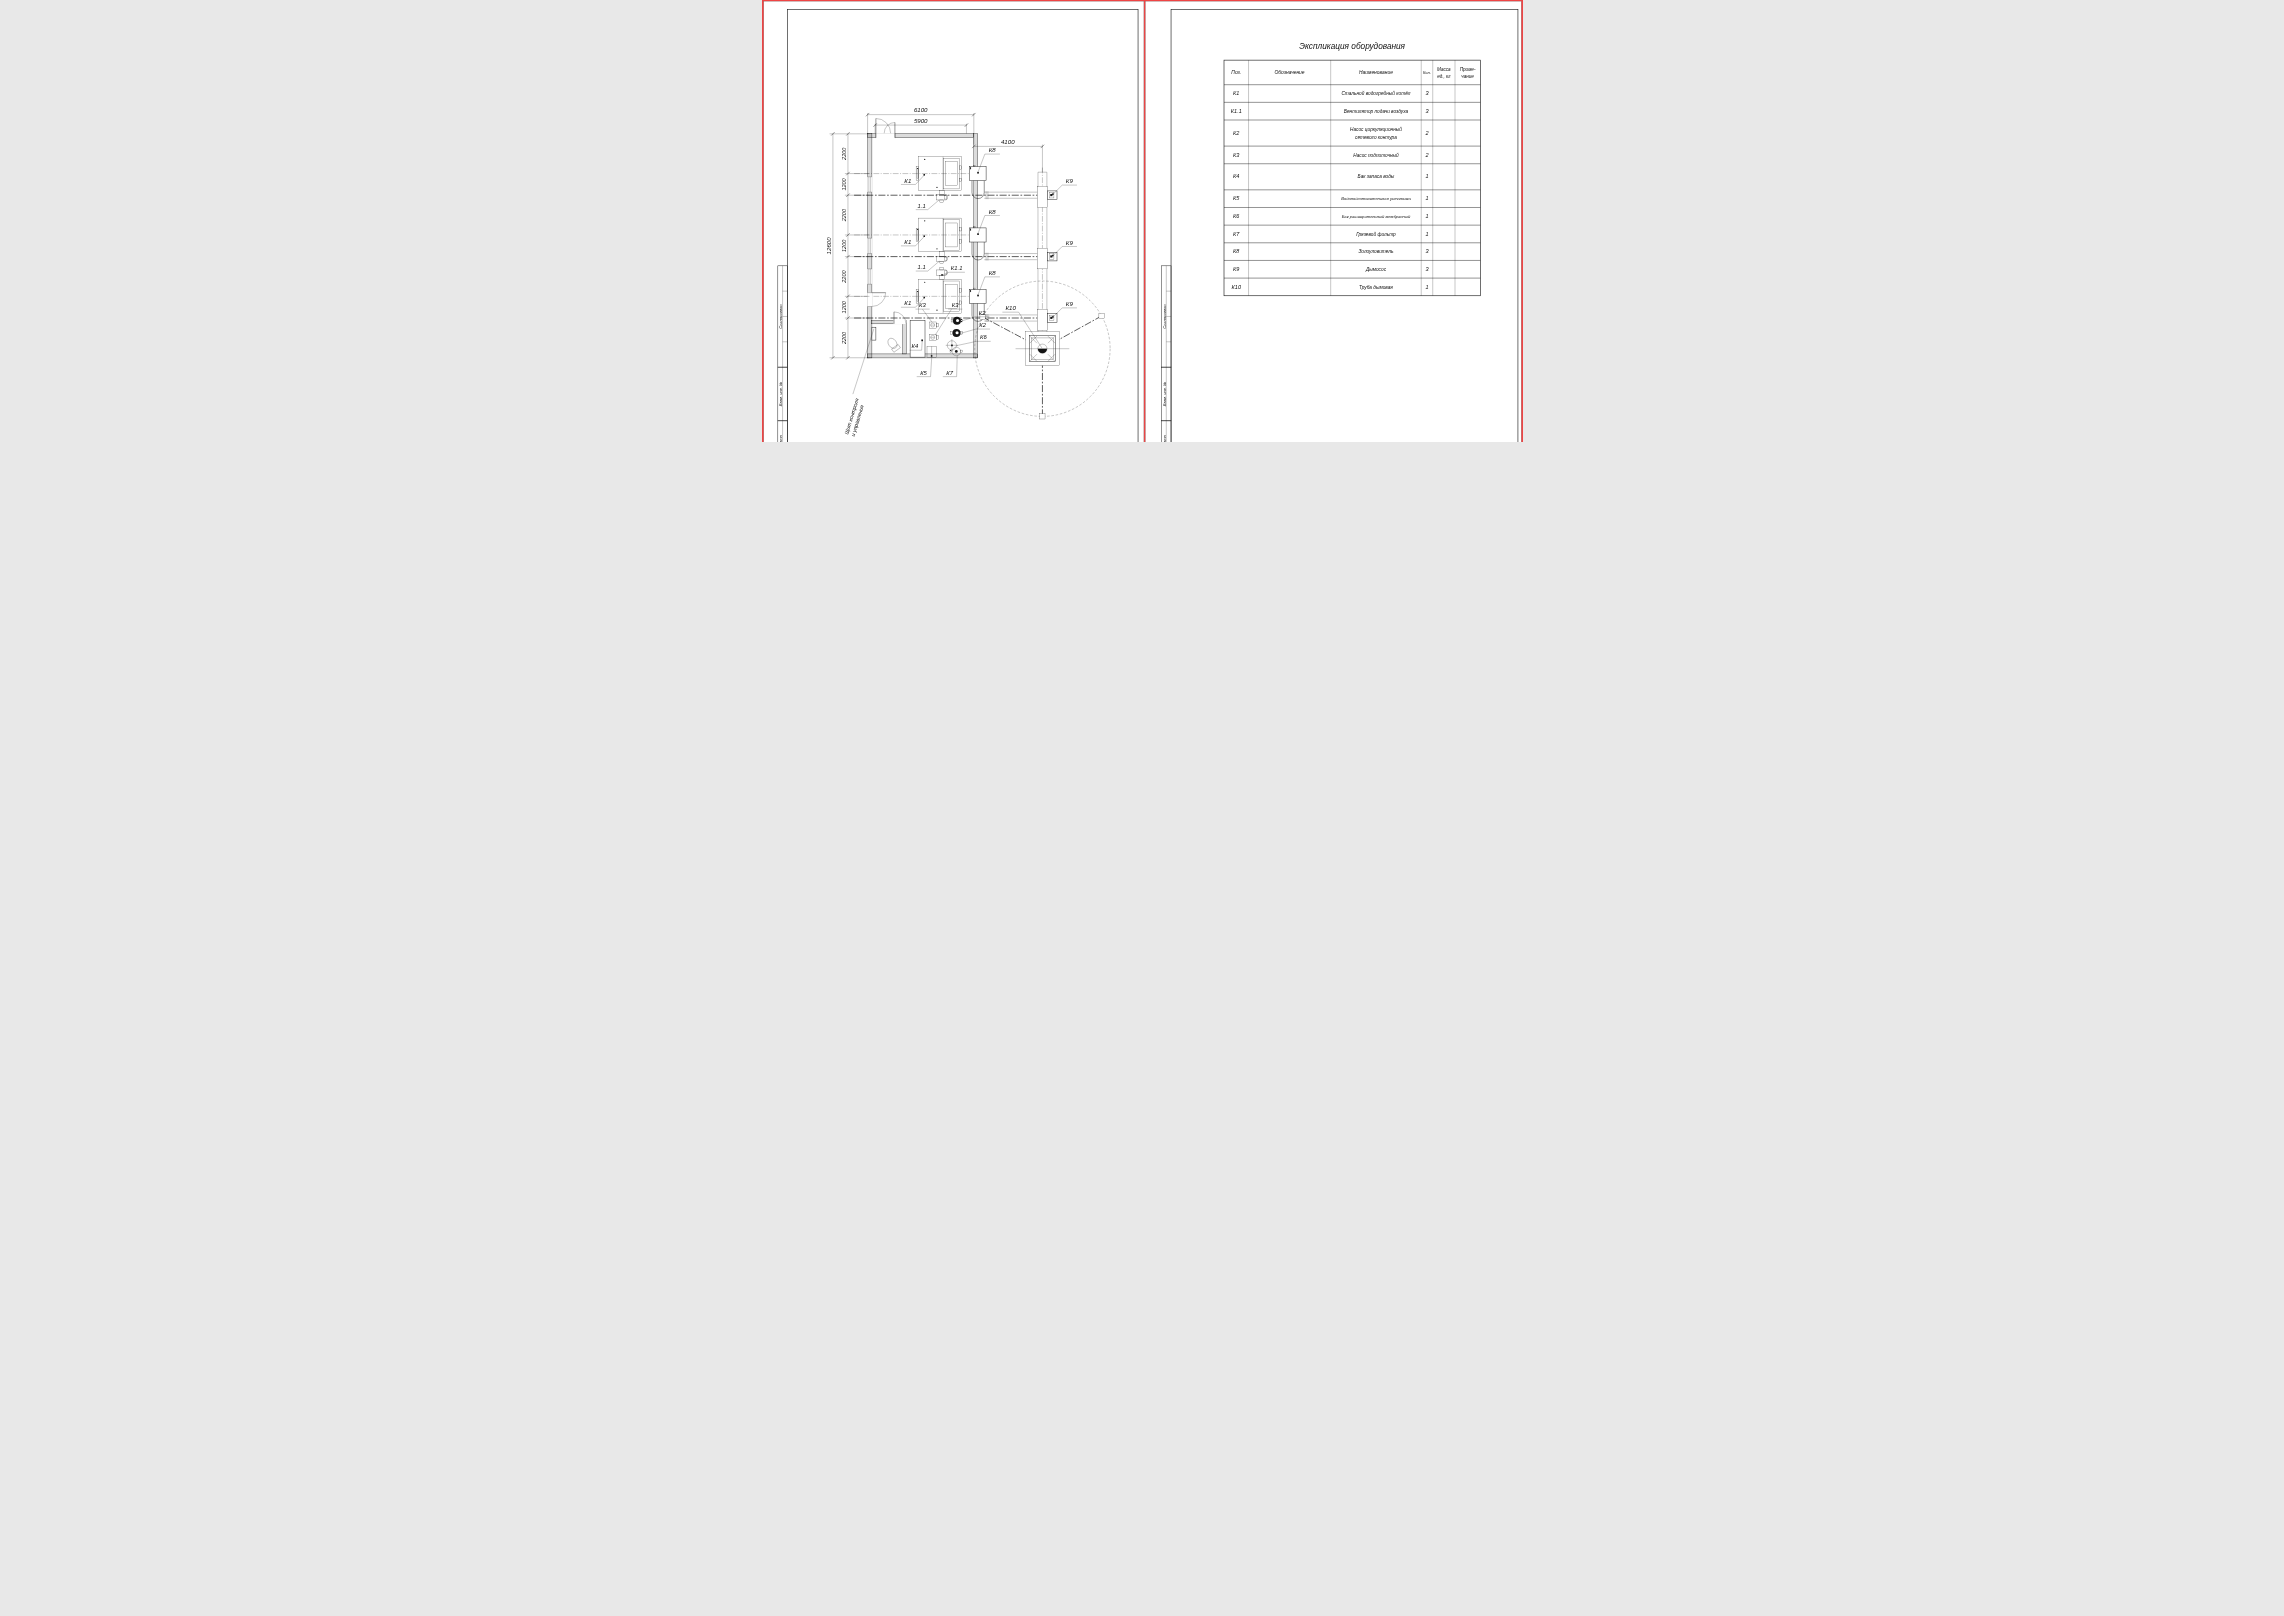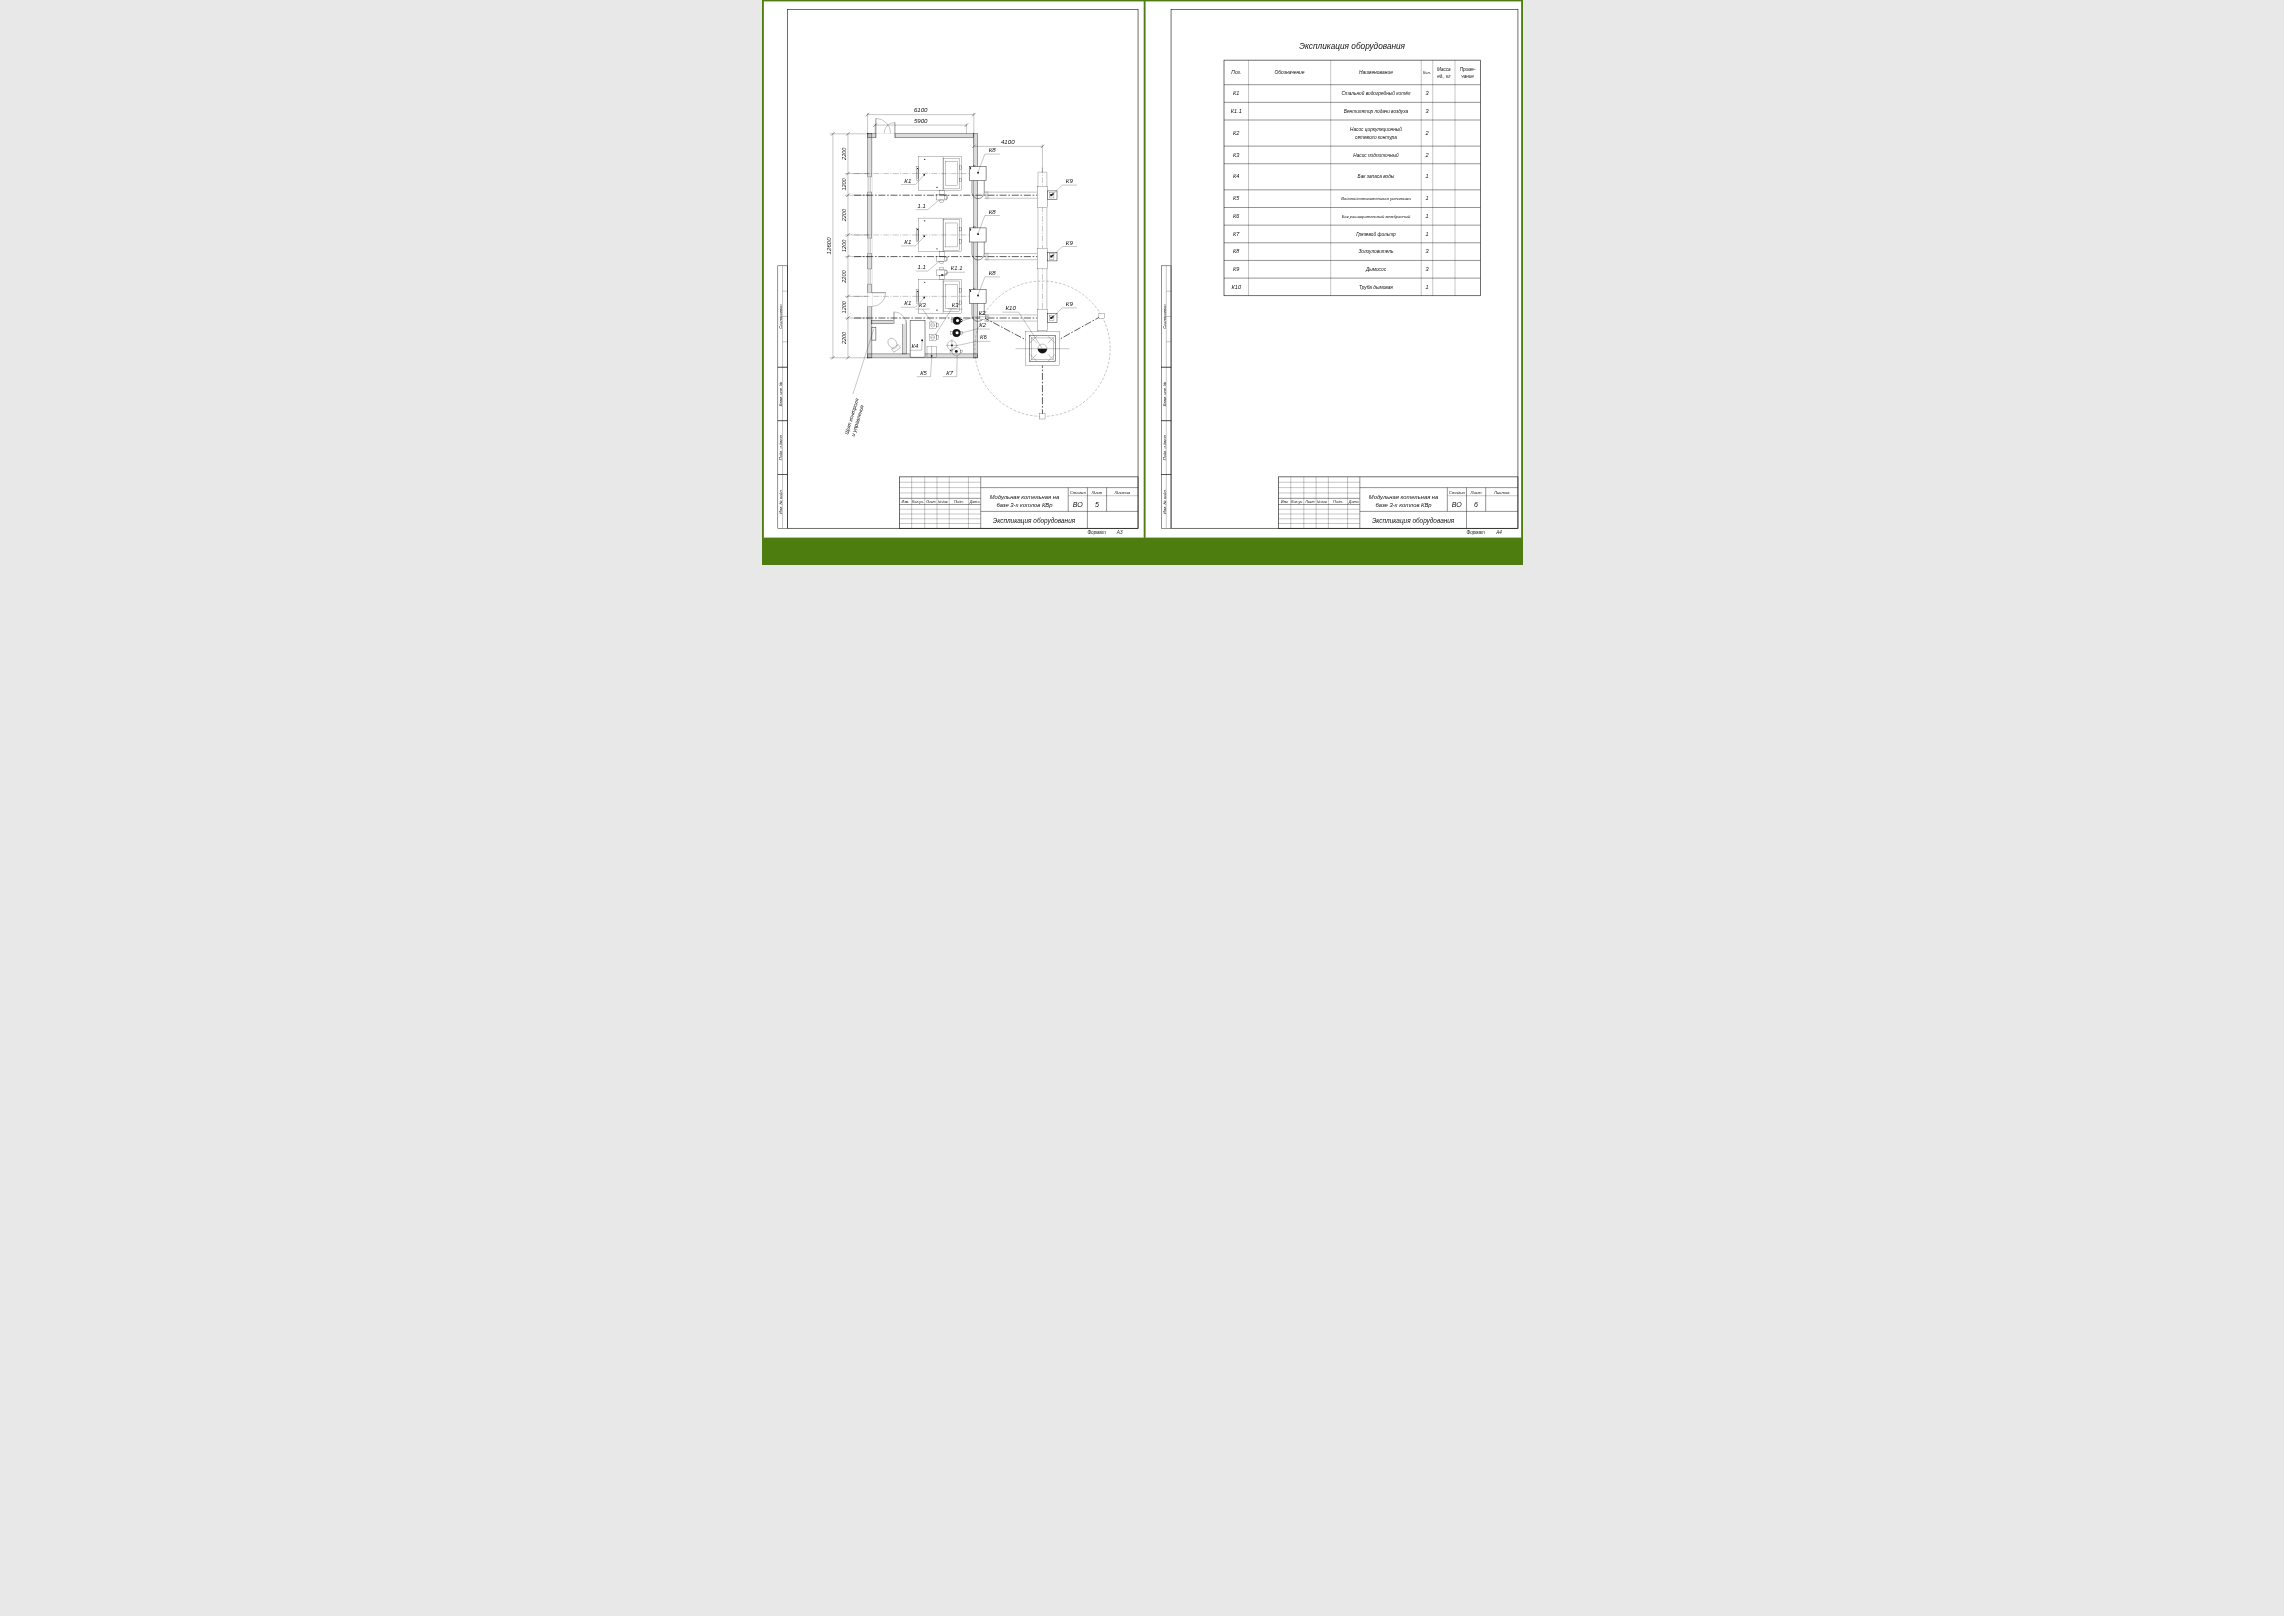--- a/index.html
+++ b/index.html
@@ -1,16 +1,16 @@
 <!DOCTYPE html>
 <html style="font-size:7.4px"><head>
 <meta charset="utf-8">
 <style>
   html,body{margin:0;padding:0;background:#e8e8e8;}
-  .canvas{width:761px;height:565px;position:relative;background:#4d7c0f;margin:0 auto;overflow:hidden;}
+  .canvas{width:761px;height:442px;position:relative;background:#ef4444;margin:0 auto;overflow:hidden;}
   svg{display:block;}
   
   .tk{stroke:#151515;stroke-width:4;fill:none;}
   .tk2{stroke:#151515;stroke-width:3;fill:none;}
   .tn{stroke:#151515;stroke-width:1.6;fill:none;}
   .ax{stroke:#151515;stroke-width:1.6;fill:none;stroke-dasharray:38 9 7 9;}
   .axk{stroke:#151515;stroke-width:4.5;fill:none;stroke-dasharray:46 11 11 11;}
   .dsh{stroke:#151515;stroke-width:1.6;fill:none;stroke-dasharray:17 11;}
   .tick{stroke:#151515;stroke-width:3;}
   .wall{fill:url(#hat);stroke:#151515;stroke-width:2.4;}

